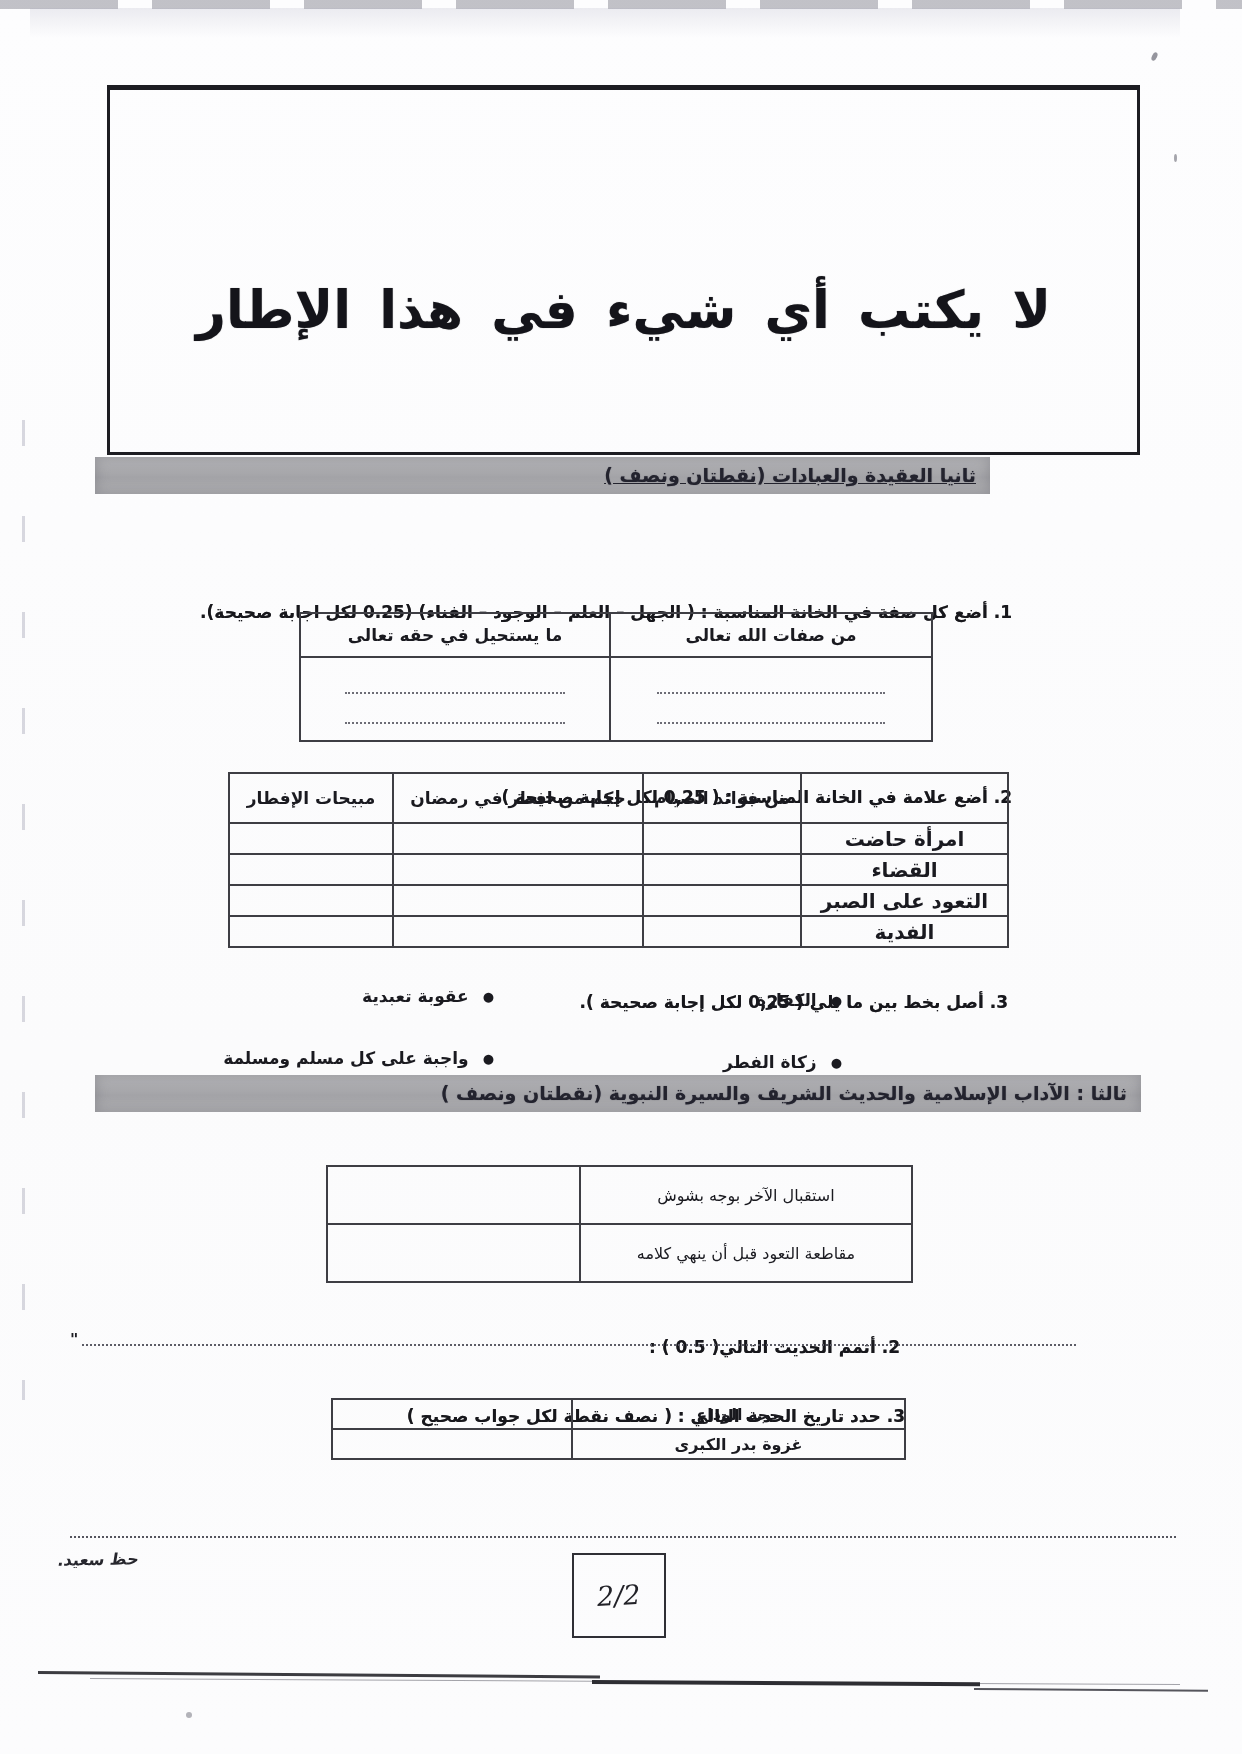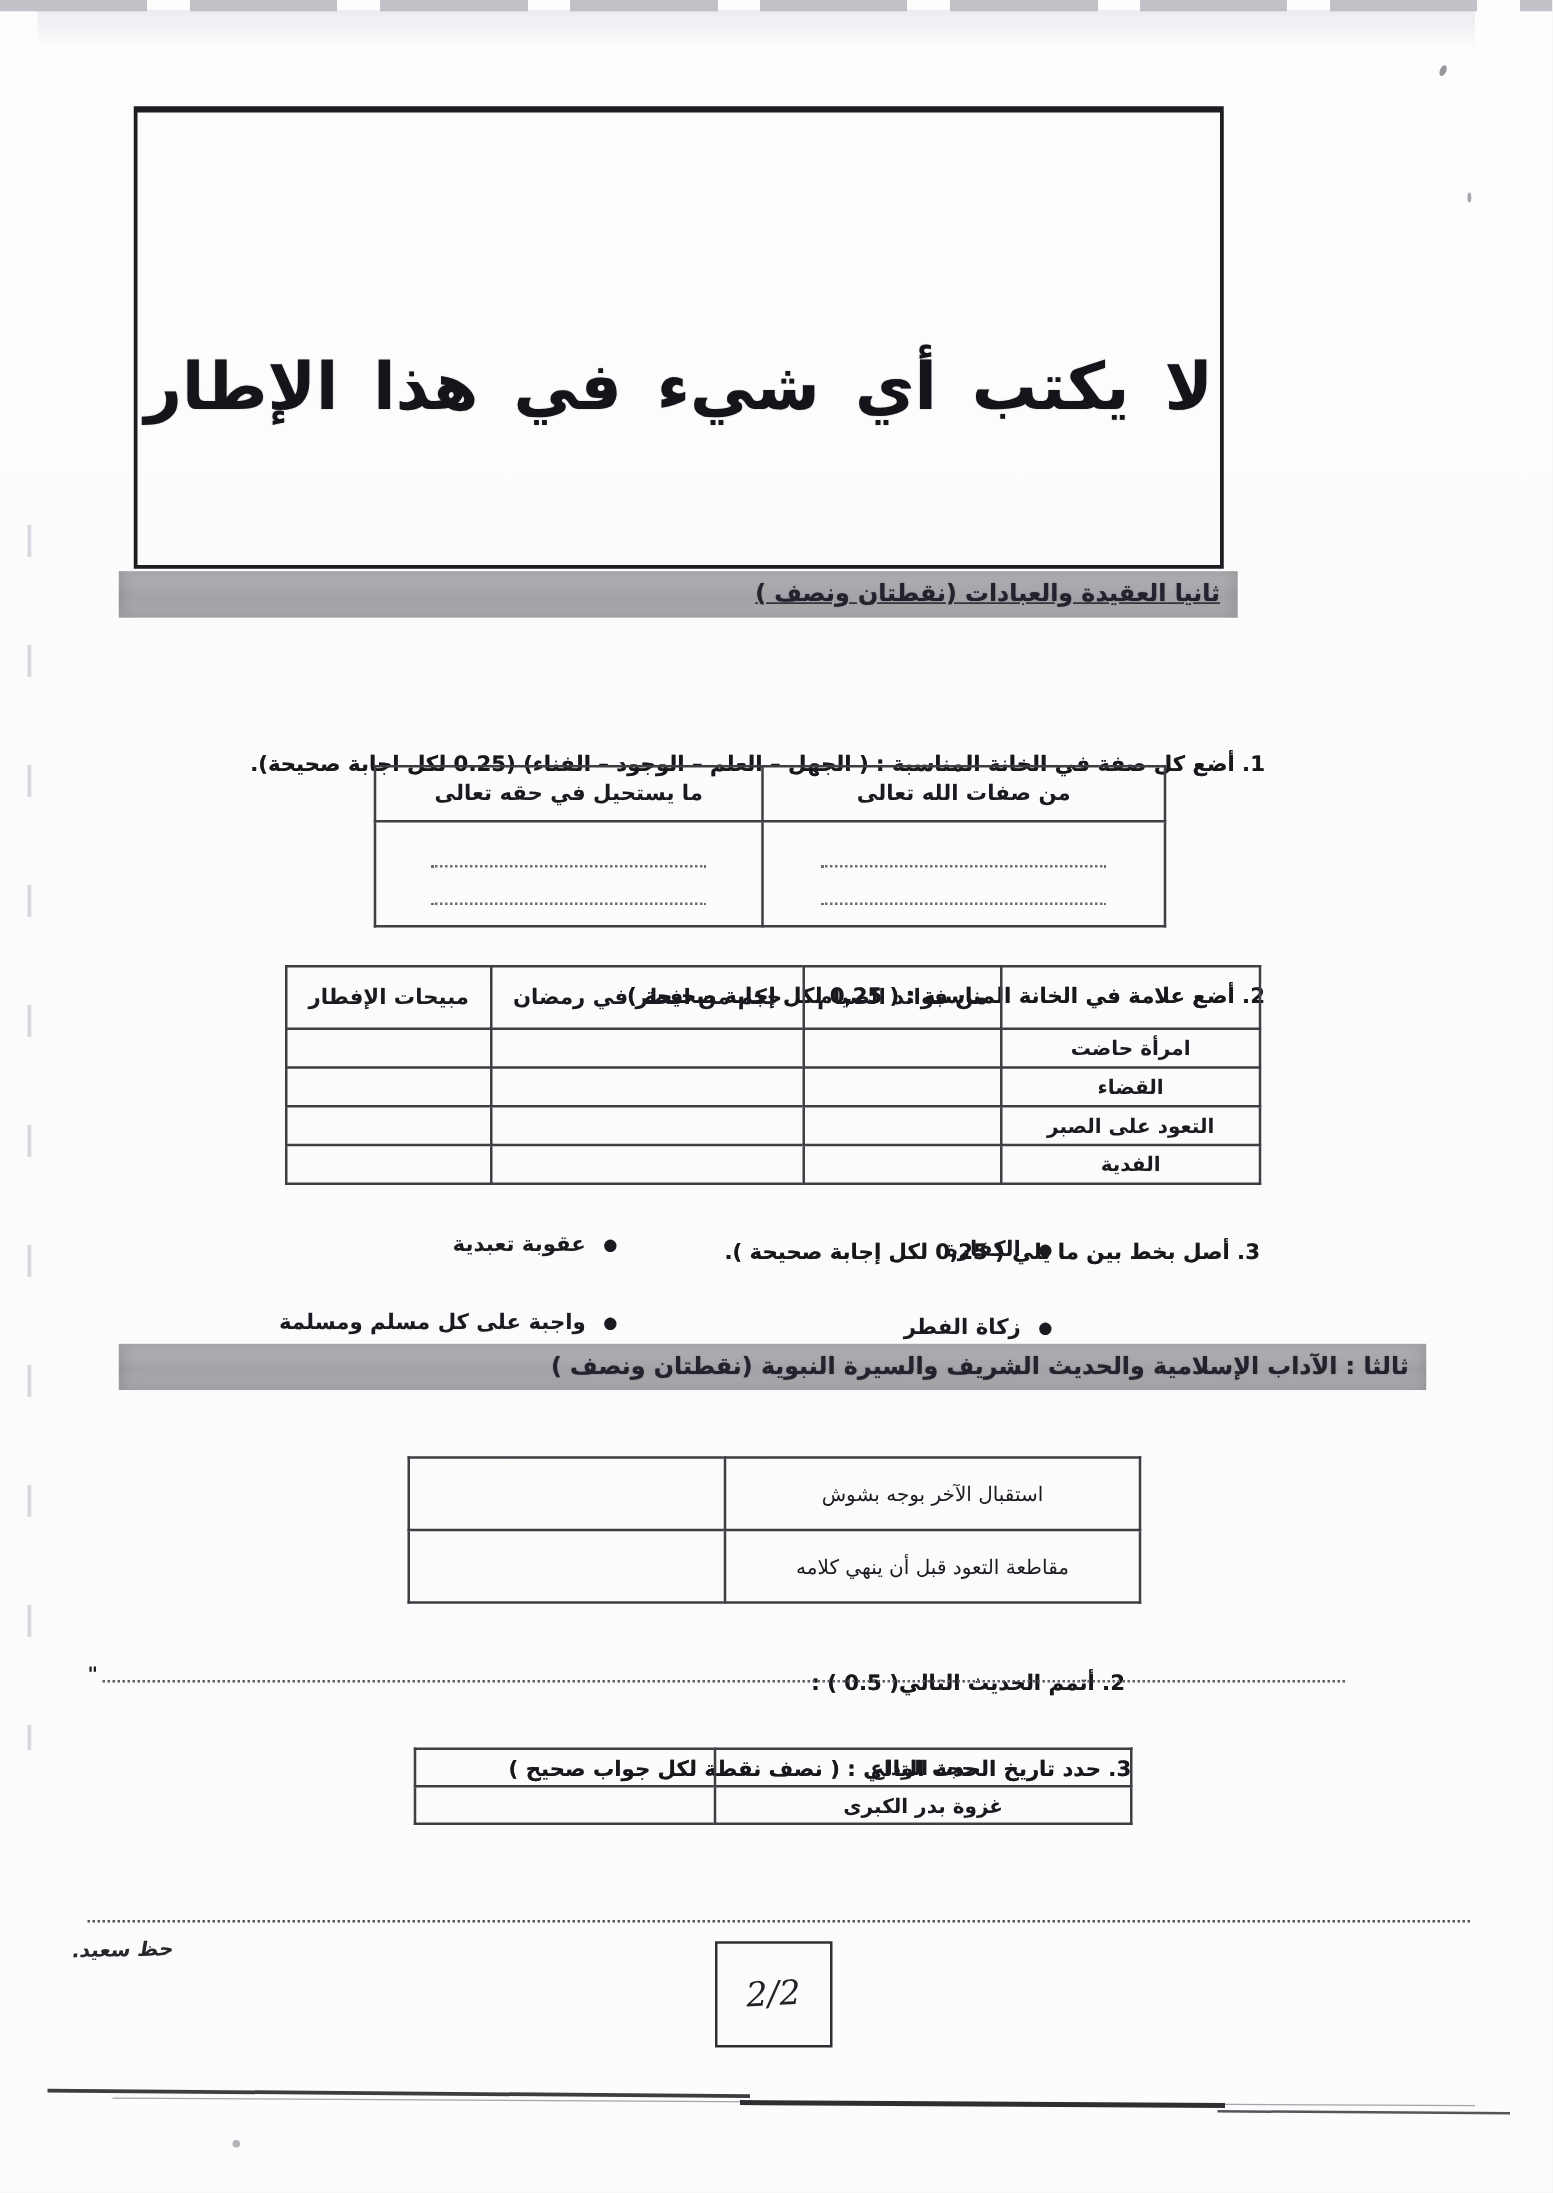--- a/index.html
+++ b/index.html
@@ -34,21 +34,21 @@
   .speck.s2{left:1174px;top:154px;width:3px;height:8px;opacity:.6;}
   .speck.s3{left:186px;top:1712px;width:6px;height:6px;opacity:.5;}
   .bottom-line{position:absolute;transform-origin:left center;}
   .bl1{left:38px;top:1671px;width:562px;height:3px;background:#3c3c41;transform:rotate(.45deg);}
   .bl2{left:592px;top:1680px;width:388px;height:4px;background:#2e2e33;transform:rotate(.35deg);}
   .bl3{left:974px;top:1688px;width:234px;height:2px;background:#55555c;transform:rotate(.4deg);}
   .bl4{left:90px;top:1678px;width:1090px;height:1px;background:#8d8d95;transform:rotate(.32deg);opacity:.8;}
 
   
   .frame-box{
-    position:absolute;left:107px;top:85px;width:872px;height:370px;
+    position:absolute;left:107px;top:85px;width:1033px;height:370px;
     border:3px solid #1d1d22;border-top-width:5px;
     box-sizing:border-box;
     display:flex;align-items:center;justify-content:center;
     padding-top:78px;
   }
   .frame-notice{
     font-size:52px;font-weight:bold;color:#14141a;
     word-spacing:10px;white-space:nowrap;
     text-shadow:0 0 1px rgba(0,0,0,.4);
   }
@@ -95,21 +95,21 @@
   table.scan th{font-weight:bold;font-size:17px;}
   .tbl-attributes{left:299px;top:612px;width:632px;}
   .tbl-attributes th{height:42px;}
   .tbl-attributes td{height:82px;vertical-align:middle;}
   .write-line{border-bottom:2px dotted #6d6d76;width:74%;margin:10px auto 0 auto;height:18px;}
   .write-line.first{margin-top:0;}
 
   .tbl-siyam{left:228px;top:772px;width:779px;}
   .tbl-siyam tr.head th, .tbl-siyam tr.head td{height:48px;}
   .tbl-siyam tr.brow td{height:29px;}
-  .tbl-siyam td.rowlabel{font-weight:bold;font-size:16px;}
+  .tbl-siyam td.rowlabel{font-weight:bold;font-size:20px;}
 
   .tbl-behaviour{left:326px;top:1165px;width:585px;}
   .tbl-behaviour td{height:56px;font-size:17px;}
 
   .tbl-events{left:331px;top:1398px;width:573px;}
   .tbl-events td{height:28px;font-size:16px;font-weight:bold;}
 
   
   .match-item{
     position:absolute;direction:rtl;display:flex;align-items:center;gap:14px;

